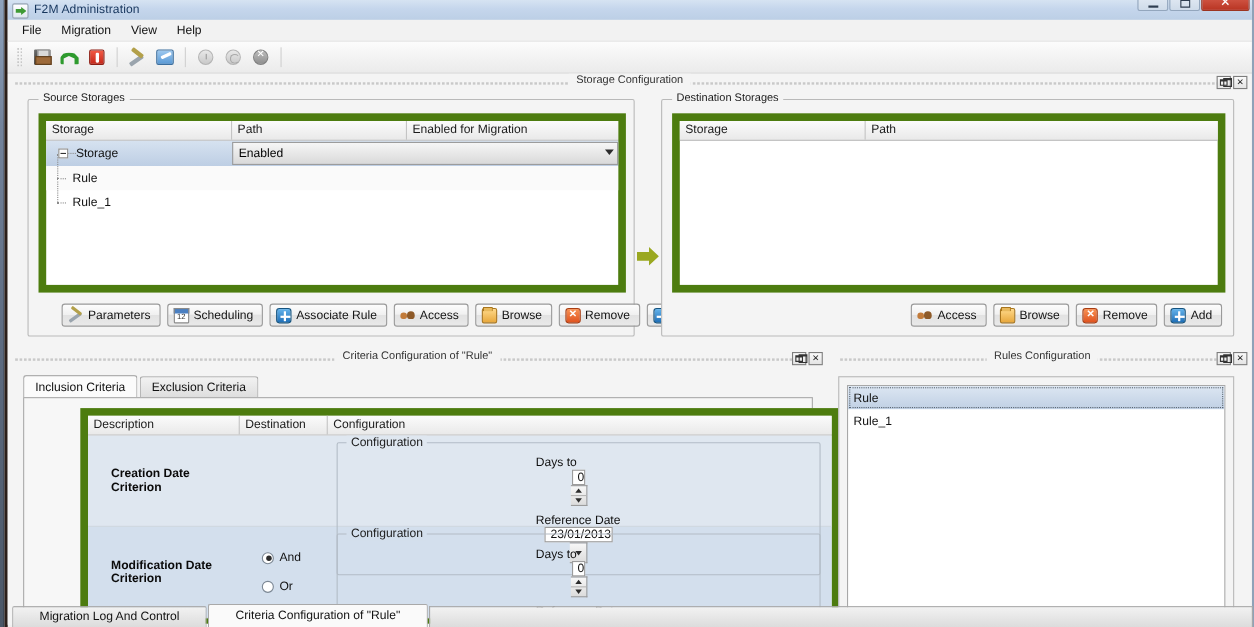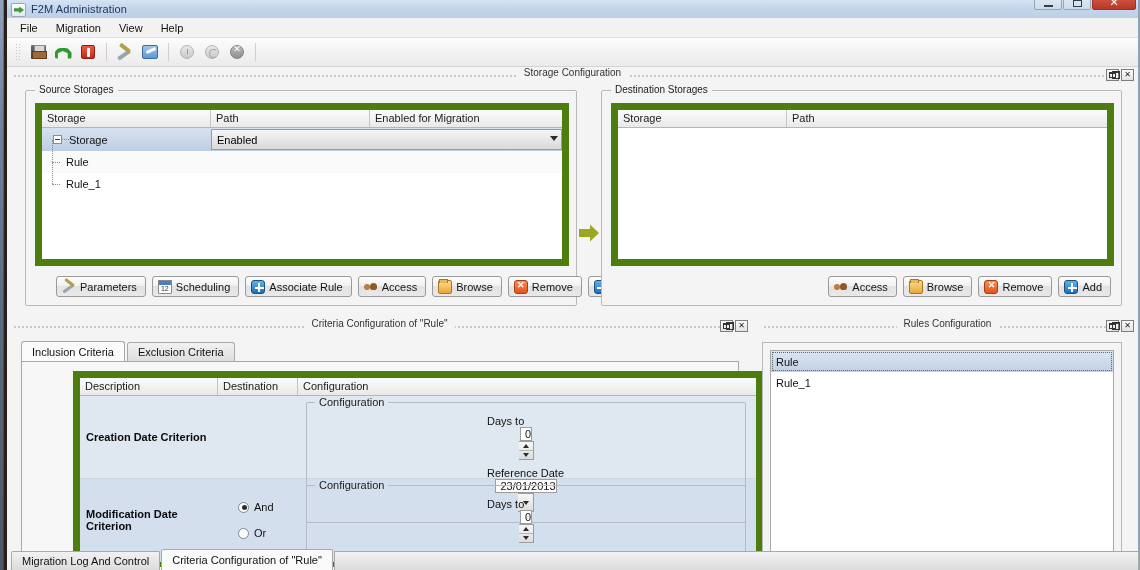--- a/index.html
+++ b/index.html
@@ -181,21 +181,21 @@
     background: linear-gradient(180deg,#f2f2f2,#dedede);
     display: flex; align-items: center; margin-right: 2px;
   }
   .tab.active { background: #fbfbfb; height: 20px; border-color:#a9a9a9; }
 
   
   .crit-head { display:flex; height:18px; background: linear-gradient(180deg,#fbfbfb,#e9e9e9); border-bottom:1px solid #b6b6b6;}
   .crit-row { display:flex; border-bottom: 1px solid #cfd6de; }
   .crit-row.alt { background: #dfe7f0; }
   .crit-row.alt2 { background: #d3dfed; }
-  .crit-desc { width: 138px; display:flex; align-items:center; padding-left:6px; font-size:11px; font-weight:bold; color:#0a0a0a;}
+  .crit-desc { width: 138px; display:flex; align-items:center; padding-left:21px; font-size:11px; font-weight:bold; color:#0a0a0a;}
   .crit-comp { width: 80px; display:flex; flex-direction:column; justify-content:center; gap:14px; padding-left:20px; }
   .radio-row { display:flex; align-items:center; gap:5px; font-size:11px; color:#111;}
   .radio { width:11px;height:11px;border-radius:50%;border:1px solid #7b8794;background:#fff; position:relative;}
   .radio.on::after{content:"";position:absolute;left:2.5px;top:2.5px;width:5px;height:5px;border-radius:50%;background:#2b2b2b;}
   .crit-cfg { flex: 1; padding: 6px 10px 8px 8px; }
   .cfg-box { position: relative; border: 1px solid #b3bcc6; border-radius: 2px; padding: 12px 10px 10px 10px; }
   .cfg-box > .cfg-title { position:absolute; top:-7px; left:8px; padding:0 4px; font-size:11px; color:#1b1b1b;}
   .field-row { display:flex; align-items:center; margin-bottom: 7px; flex-direction: column; }
   .field-row:last-child { margin-bottom: 0; }
   .field-label { width: 78px; font-size: 11px; color:#111; }
@@ -208,21 +208,21 @@
   .ddbtn { width: 16px; height: 19px; border:1px solid #9c9c9c; border-left:none; background: linear-gradient(180deg,#f7f7f7,#dcdcdc); display:flex;align-items:center;justify-content:center;}
 
   
   .rules-list { position:absolute; background:#fff; border:1px solid #a8a8a8; }
   .rules-hdr { height:18px; background:linear-gradient(180deg,#fbfbfb,#e9e9e9); border-bottom:1px solid #b6b6b6; font-size:11px; padding:2px 0 0 5px; color:#1b1b1b;}
   .rule-item { height:21px; font-size:11px; padding-left:5px; display:flex; align-items:center; color:#111; }
   .rule-item.sel { background: linear-gradient(180deg,#dce6f2,#c0d0e4); outline: 1px dotted #5a6672; outline-offset:-2px; }
 
   
   .bottom-tabs { position:absolute; left:4px; bottom:0; width:1128px; height:21px; display:flex; align-items:flex-end; }
-  .btab { height:19px; padding:0 10px; font-size:11px; display:flex; align-items:center;
+  .btab { height:19px; padding:0 24px; font-size:11px; display:flex; align-items:center;
     border:1px solid #a9a9a9; border-bottom:none; border-radius:2px 2px 0 0;
     background:linear-gradient(180deg,#f2f2f2,#dcdcdc); margin-right:1px; color:#111;}
   .btab.active { background:#fafafa; height:21px; }
   .btab-fill { flex:1; height:19px; border:1px solid #a9a9a9; border-bottom:none; background:linear-gradient(180deg,#f2f2f2,#dcdcdc); }
 
   .arrow-green { position:absolute; width:20px; height:20px; }
   .arrow-green::after { content:""; position:absolute; inset:0; background:#9aa821;
     clip-path: polygon(0% 30%, 55% 30%, 55% 8%, 100% 50%, 55% 92%, 55% 70%, 0% 70%);
     border: 0; filter: drop-shadow(0 0 .5px #5c6610); }
 </style>

